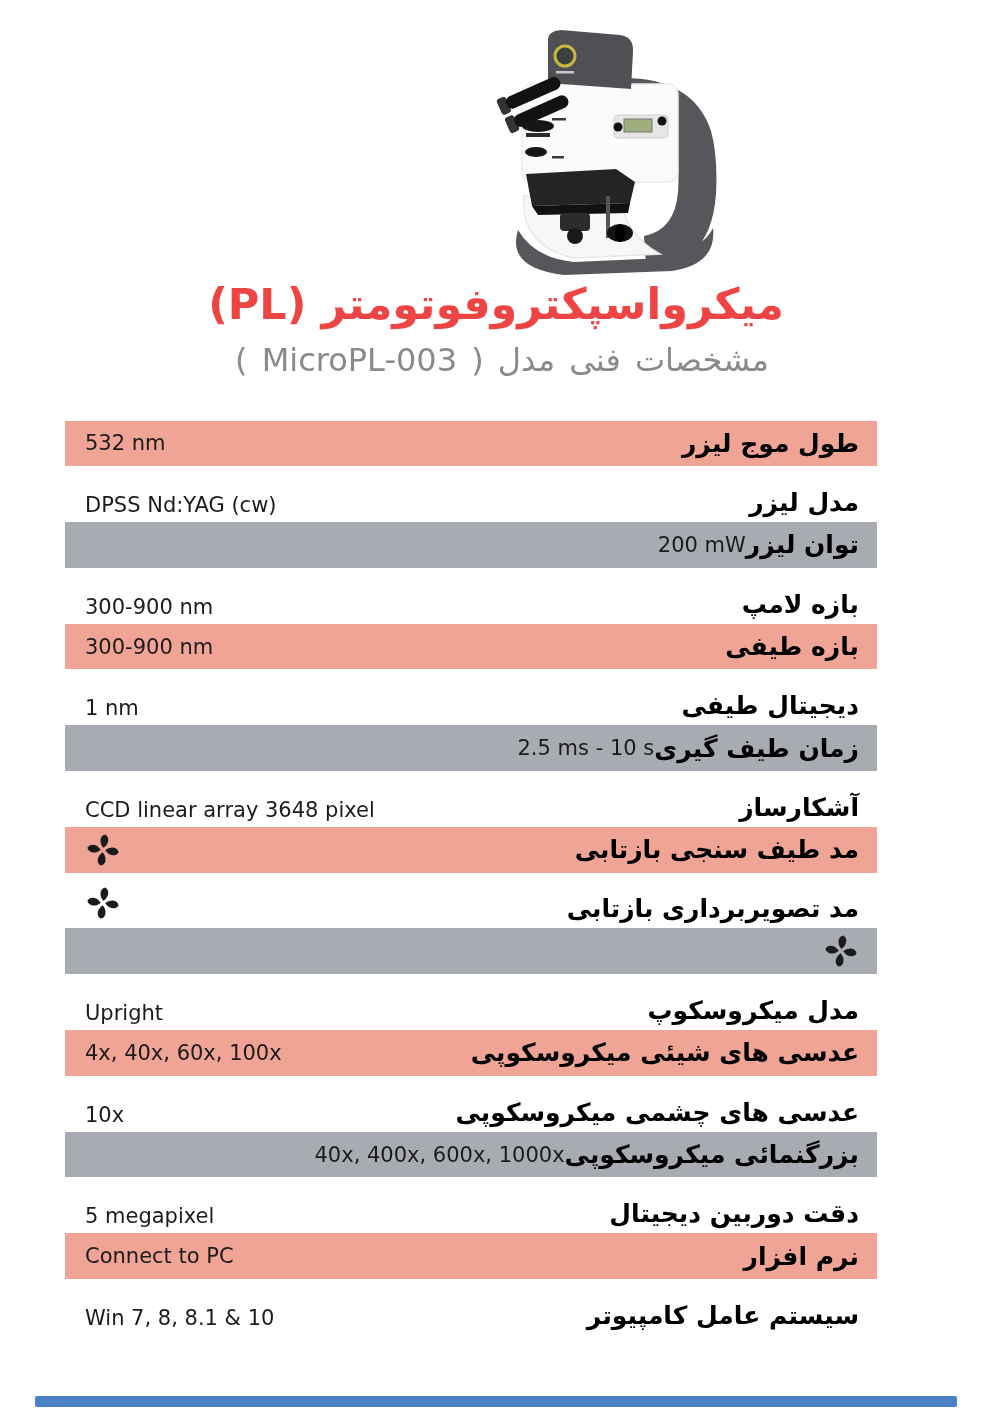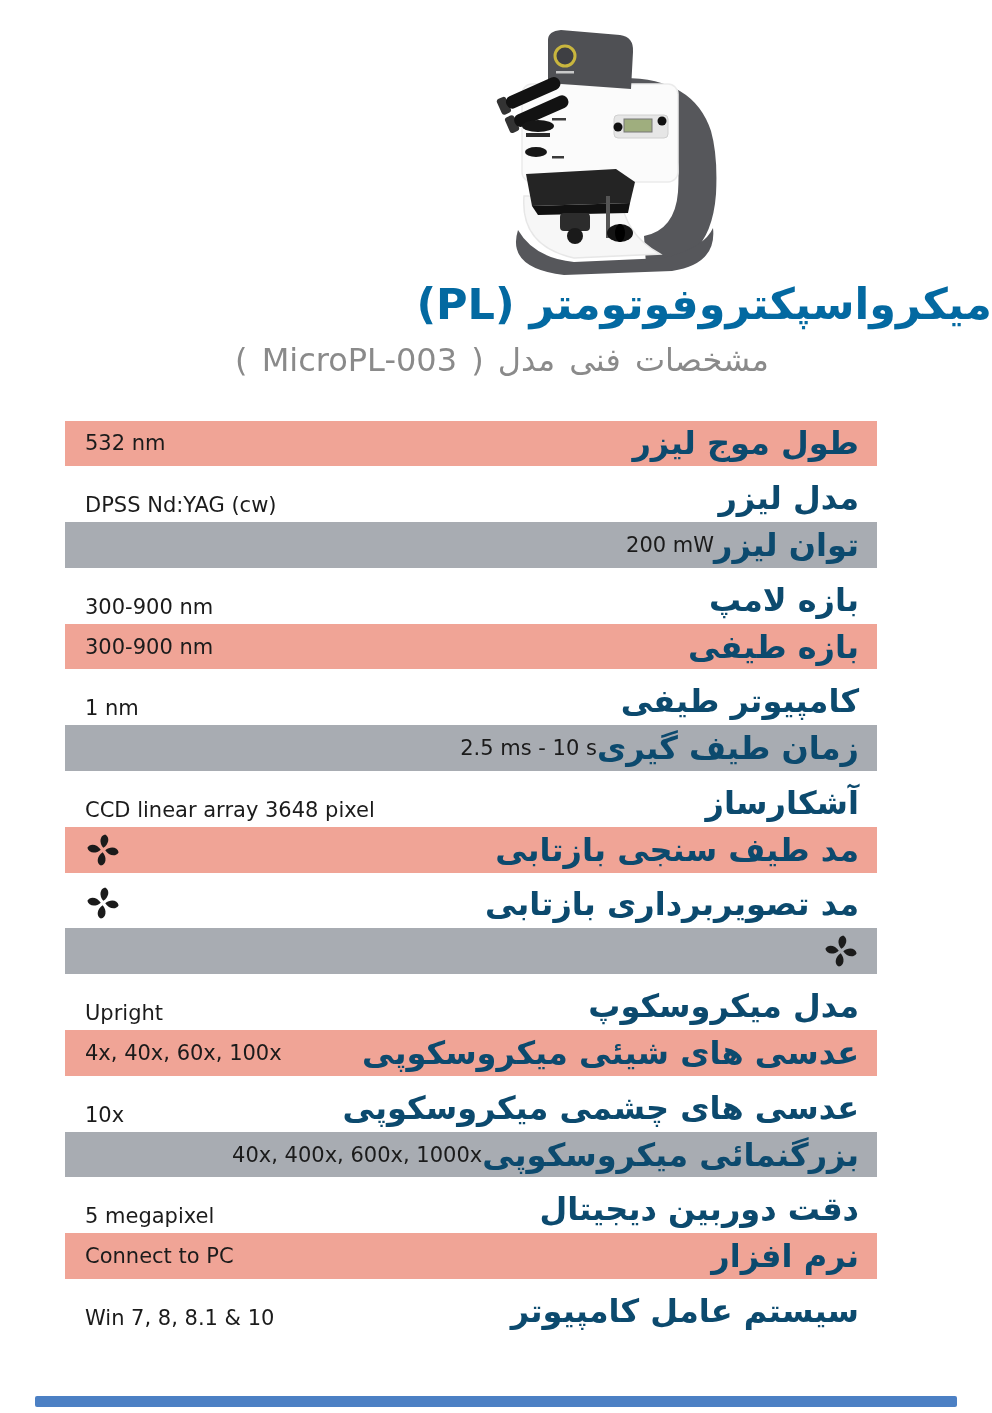--- a/index.html
+++ b/index.html
@@ -8,41 +8,41 @@
     font-family:"DejaVu Sans","Liberation Sans",sans-serif;
     overflow:hidden;
   }
   .canvas{position:absolute;inset:0;}
 
   
   .scope{position:absolute;left:468px;top:6px;width:296px;height:280px;}
 
   
   .title{
-    position:absolute;top:279px;left:0;width:100%;text-align:right;
-    direction:rtl;font-size:43px;font-weight:bold;color:#0369a1;letter-spacing:0;
+    position:absolute;top:279px;left:0;width:100%;text-align:center;
+    direction:rtl;font-size:43px;font-weight:bold;color:#ef4444;letter-spacing:0;
   }
   .subtitle{
     position:absolute;top:341px;left:0;width:100%;text-align:center;
     direction:rtl;font-size:32px;color:#8a8a8a;word-spacing:4px;margin-left:6px;
   }
 
   
   .spec-table{position:absolute;left:65px;top:418px;width:812px;}
   .row{height:50.8px;box-sizing:border-box;padding:2.5px 0;}
   .band{
     height:100%;box-sizing:border-box;
     display:flex;align-items:center;justify-content:space-between;
     padding:0 18px 0 20px;
   }
   .bg-salmon{background:#F0A496;}
   .bg-gray{background:#A8ACB2;justify-content:flex-end;}
   .bg-white{background:transparent;align-items:flex-end;}
   .value{direction:ltr;font-size:21px;color:#1b1b1b;white-space:nowrap;}
-  .label{direction:rtl;font-size:32px;font-weight:bold;color:#0c4a6e;white-space:nowrap;}
+  .label{direction:rtl;font-size:25px;font-weight:bold;color:#000000;white-space:nowrap;}
   .check-icon{display:block;}
 
   
   .footer-bar{
     position:absolute;left:35px;top:1396px;width:922px;height:11px;
     background:#4C80C4;border-radius:2px;
   }
 </style>
 </head>
 <body>
@@ -124,21 +124,21 @@
       </div>
       <div class="row">
         <div class="band bg-salmon">
           <span class="value">300-900 nm</span>
           <span class="label">بازه طیفی</span>
         </div>
       </div>
       <div class="row">
         <div class="band bg-white">
           <span class="value">1 nm</span>
-          <span class="label">کامپیوتر طیفی</span>
+          <span class="label">دیجیتال طیفی</span>
         </div>
       </div>
       <div class="row">
         <div class="band bg-gray">
           <span class="value">2.5 ms - 10 s</span>
           <span class="label">زمان طیف گیری</span>
         </div>
       </div>
       <div class="row">
         <div class="band bg-white">

